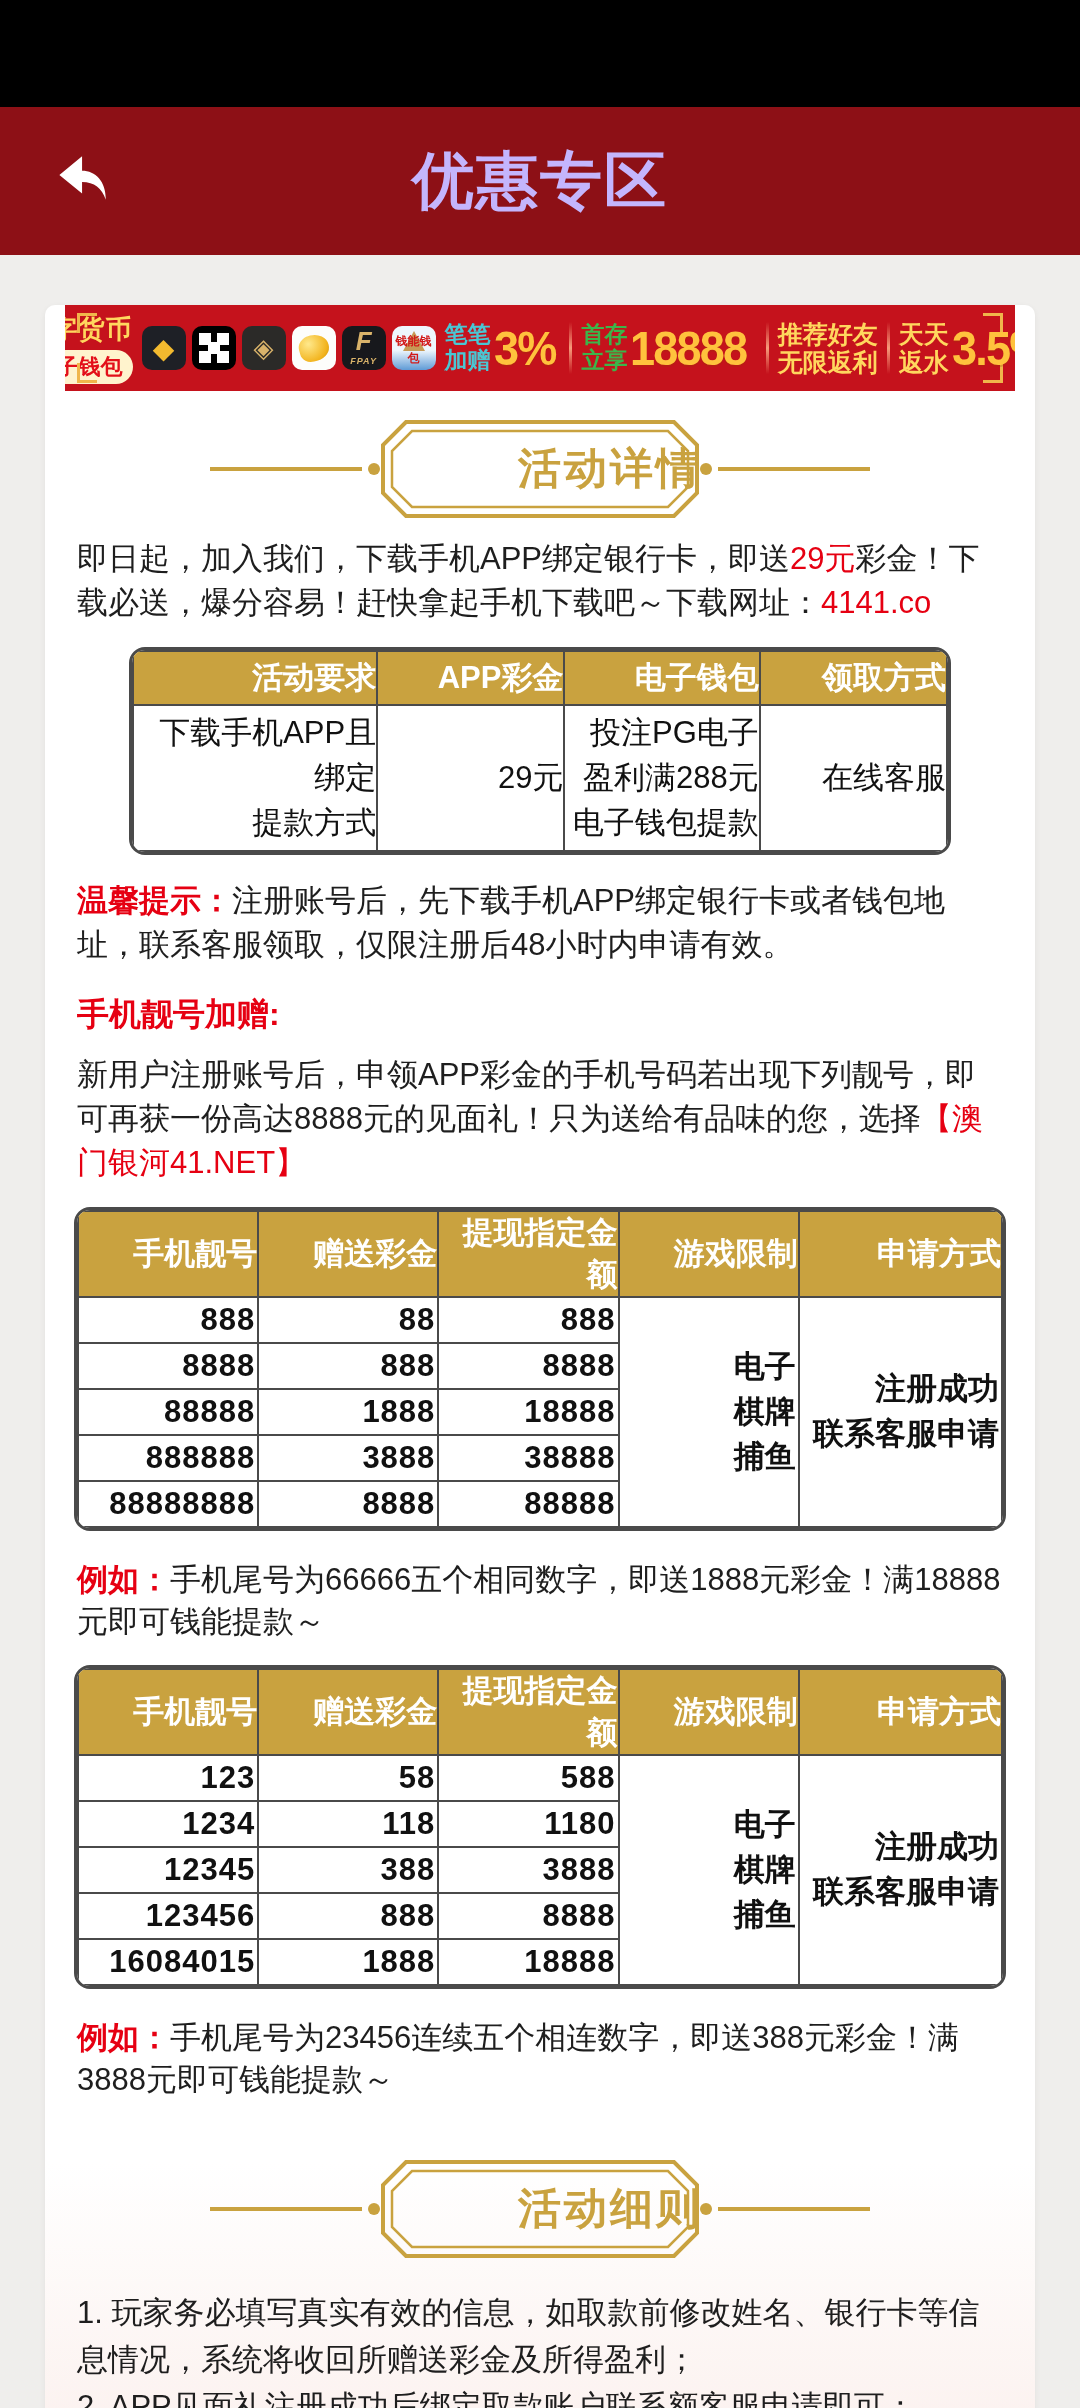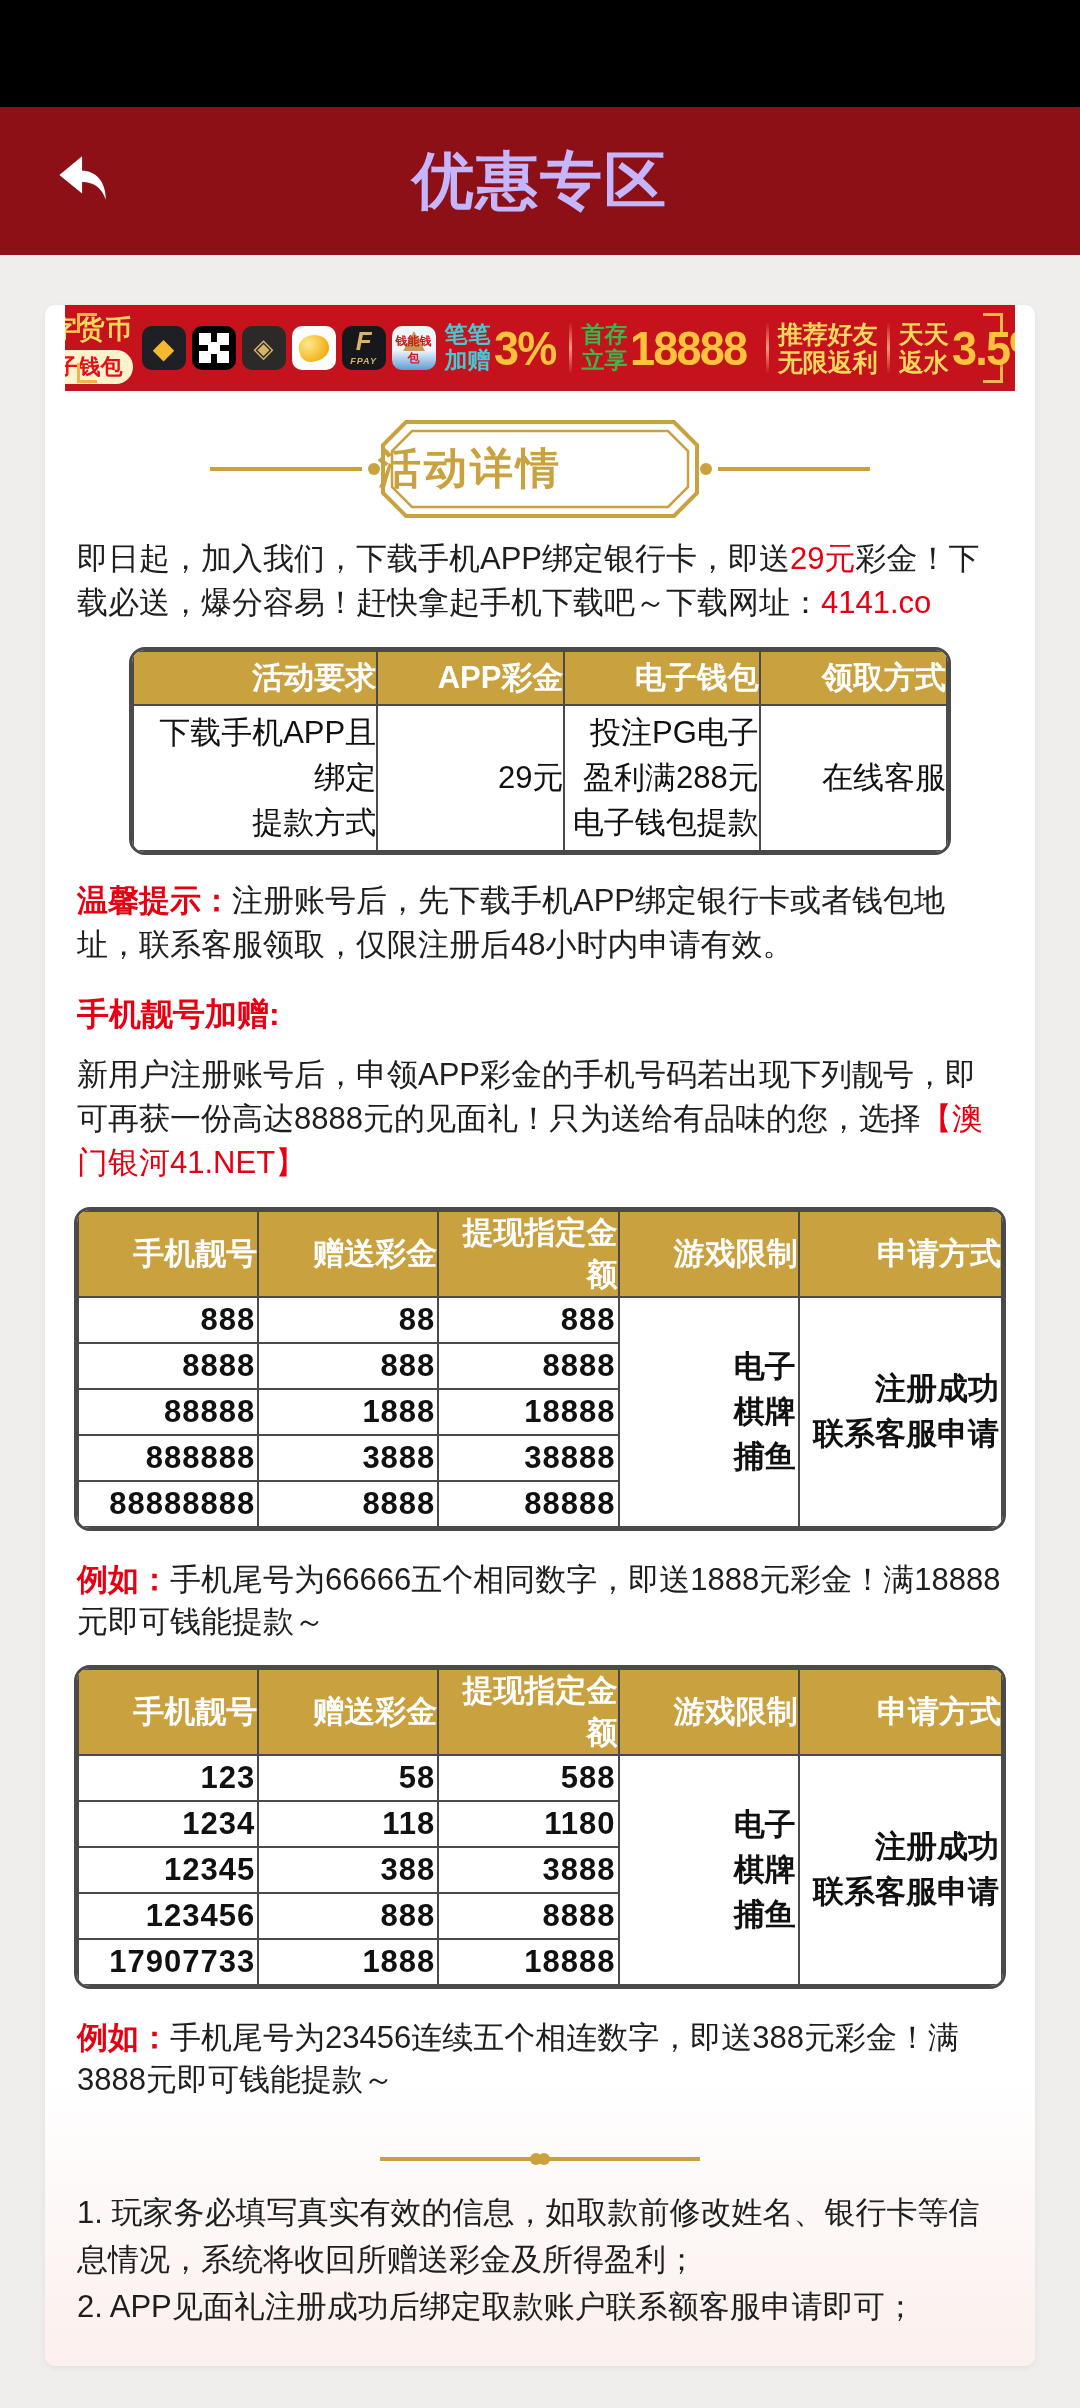--- a/index.html
+++ b/index.html
@@ -49,21 +49,21 @@
   .pg-big { font-size:49px; font-weight:800; color:#ffc23d; letter-spacing:-2px; transform:scaleX(.92); transform-origin:left center;
             text-shadow:0 2px 0 rgba(150,60,0,.25); white-space:nowrap; }
   .psep { width:3px; height:52px; background:linear-gradient(180deg,rgba(255,190,150,0),rgba(255,180,140,.85),rgba(255,190,150,0)); flex:0 0 auto; }
 
   
   .section-head { display:flex; align-items:center; justify-content:center; margin-top:26px; gap:16px; }
   .head-line { width:152px; height:4px; background:#c9a23f; position:relative; }
   .head-line.l::after, .head-line.r::before { content:""; position:absolute; top:50%; transform:translateY(-50%); width:12px; height:12px; border-radius:50%; background:#c9a23f; }
   .head-line.l::after { right:-18px; }
   .head-line.r::before { left:-18px; }
-  .badge-frame { position:relative; width:324px; height:104px; display:flex; align-items:center; justify-content:flex-start; }
+  .badge-frame { position:relative; width:324px; height:104px; display:flex; align-items:center; justify-content:flex-end; }
   .badge-frame svg { position:absolute; inset:0; }
   .badge-text { position:relative; color:#c9a23f; font-size:43px; font-weight:bold; letter-spacing:3px; }
 
   
   .para { margin:16px 32px 0; font-size:31px; line-height:1.42; color:#1e1e1e; }
   .red { color:#e60012; }
   .bold { font-weight:bold; }
   .tips { margin:24px 32px 0; font-size:31px; line-height:1.42; color:#1e1e1e; }
   .lucky-head { margin:26px 32px 0; font-size:32px; }
   .example { margin:28px 32px 0; font-size:31px; color:#1e1e1e; }
@@ -288,32 +288,39 @@
           <td class="num">12345</td>
           <td class="num">388</td>
           <td class="num">3888</td>
         </tr>
         <tr>
           <td class="num">123456</td>
           <td class="num">888</td>
           <td class="num">8888</td>
         </tr>
         <tr>
-          <td class="num">17907733</td>
+          <td class="num">16084015</td>
           <td class="num">1888</td>
           <td class="num">18888</td>
         </tr>
       </tbody>
         </table>
     </div>
 
     <p class="example"><span class="red bold">例如：</span><span>手机尾号为23456连续五个相连数字，即送388元彩金！满3888元即可钱能提款～</span></p>
 
     <div class="section-head" style="margin-top:56px;">
       <div class="head-line l"></div>
+      <div class="badge-frame">
+        <svg viewBox="0 0 324 104">
+          <path d="M28 5 H296 L319 28 V76 L296 99 H28 L5 76 V28 Z" fill="none" stroke="#c9a23f" stroke-width="4"></path>
+          <path d="M34 14 H290 L310 34 V70 L290 90 H34 L14 70 V34 Z" fill="none" stroke="#c9a23f" stroke-width="2.5"></path>
+        </svg>
+        <span class="badge-text">活动细则</span>
+      </div>
       <div class="head-line r"></div>
     </div>
 
     <div class="rules-list">
       <div>1. 玩家务必填写真实有效的信息，如取款前修改姓名、银行卡等信息情况，系统将收回所赠送彩金及所得盈利；</div>
       <div>2. APP见面礼注册成功后绑定取款账户联系额客服申请即可；</div>
 
     </div>
 
   </div>

